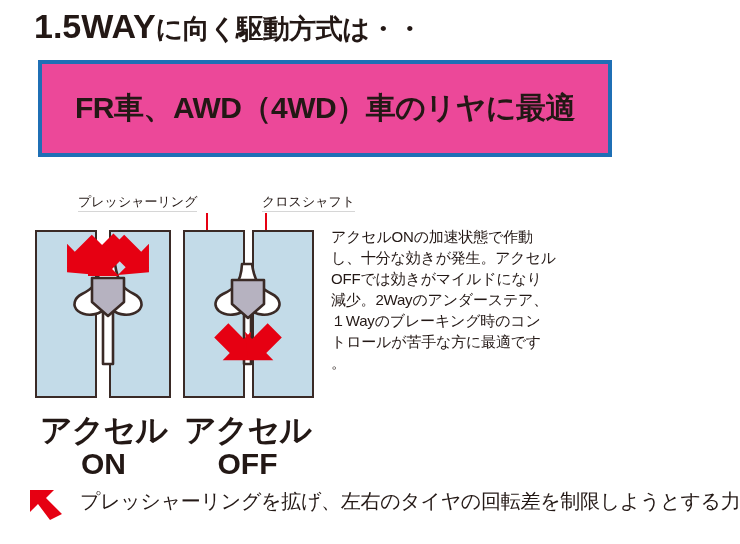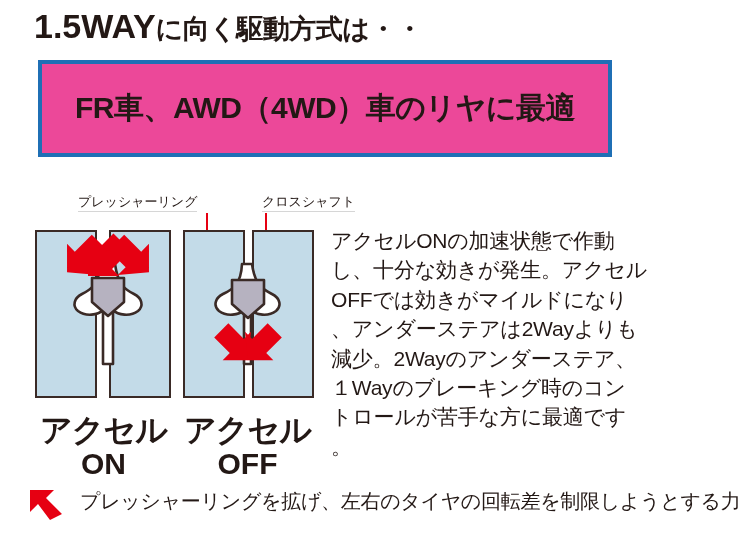--- a/index.html
+++ b/index.html
@@ -70,21 +70,21 @@
     font-weight:bold;color:#231815;line-height:1.05;
   }
   .caption .l1{font-size:32px;display:block;letter-spacing:-1px;font-family:Liberation Serif, serif;}
   .caption .l2{font-size:30px;display:block;}
   .caption.on{left:36px;top:236px;width:135px;}
   .caption.off{left:180px;top:236px;width:135px;}
 
   
   .body-copy{
     position:absolute;left:331px;top:226px;width:310px;
-    font-size:21px;line-height:1.40;color:#231815;
+    font-size:15px;line-height:1.40;color:#231815;
     letter-spacing:-0.2px;
   }
   .body-copy .ln{display:block;white-space:nowrap;}
 
   
   .legend{position:absolute;left:28px;top:484px;width:700px;height:42px;}
   .legend-arrow{position:absolute;left:0;top:2px;width:40px;height:34px;}
   .legend-text{
     position:absolute;left:52px;top:4px;
     font-size:20px;color:#231815;white-space:nowrap;letter-spacing:-0.3px;
@@ -181,21 +181,20 @@
     <div class="caption off">
       <span class="l1">アクセル</span>
       <span class="l2">OFF</span>
     </div>
   </div>
 
   <div class="body-copy">
     <span class="ln">アクセルONの加速状態で作動</span>
     <span class="ln">し、十分な効きが発生。アクセル</span>
     <span class="ln">OFFでは効きがマイルドになり</span>
-    <span class="ln">、アンダーステアは2Wayよりも</span>
     <span class="ln">減少。2Wayのアンダーステア、</span>
     <span class="ln">１Wayのブレーキング時のコン</span>
     <span class="ln">トロールが苦手な方に最適です</span>
     <span class="ln">。</span>
   </div>
 
   <div class="legend">
     <svg class="legend-arrow" viewBox="0 0 40 34">
       <path d="M2 4 L26 4 L18 12 L34 28 L22 34 L10 18 L2 26 Z" fill="#e60012"></path>
     </svg>

